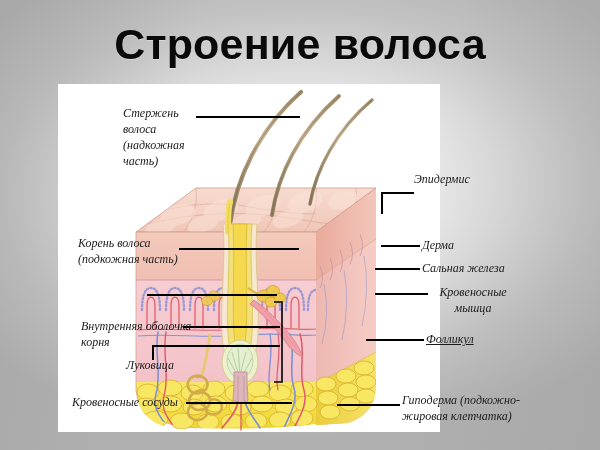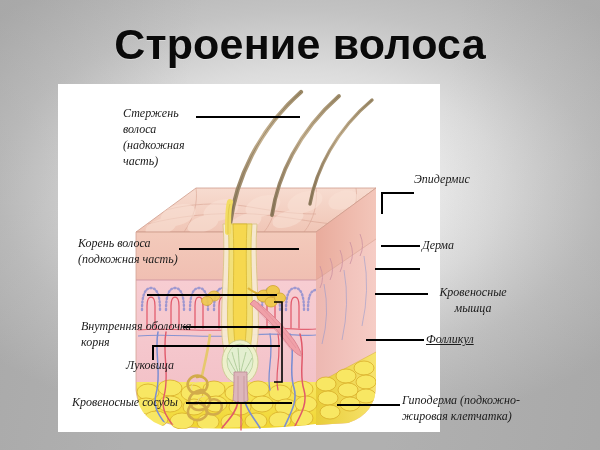--- a/index.html
+++ b/index.html
@@ -367,20 +367,21 @@
 корня</div>
 
   <div class="lbl l" style="left:126px;top:358px;width:70px;">Луковица</div>
 
   <div class="lbl l" style="left:72px;top:395px;width:116px;">Кровеносные сосуды</div>
 
   <div class="lbl r" style="left:414px;top:172px;width:80px;">Эпидермис</div>
 
   <div class="lbl r" style="left:422px;top:238px;width:70px;">Дерма</div>
 
+  <div class="lbl r" style="left:422px;top:261px;width:100px;">Сальная железа</div>
 
   <div class="lbl r" style="left:430px;top:285px;width:86px;text-align:center;">Кровеносные
 мышца</div>
 
   <div class="lbl r" style="left:426px;top:332px;width:70px;text-decoration:underline;">Фолликул</div>
 
   <div class="lbl r" style="left:402px;top:393px;width:122px;">Гиподерма (подкожно-
 жировая клетчатка)</div>
 
 </div>

